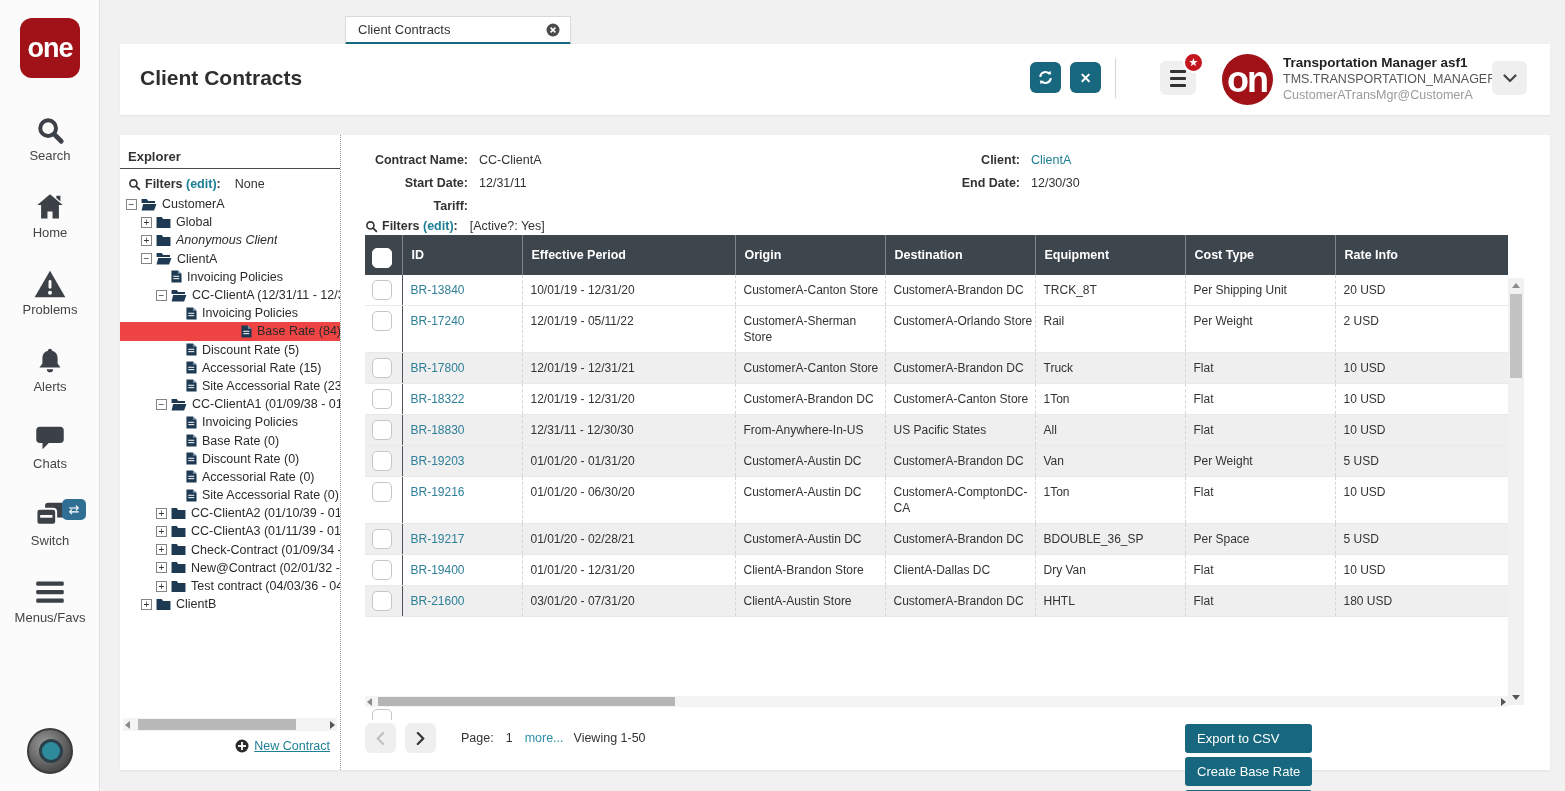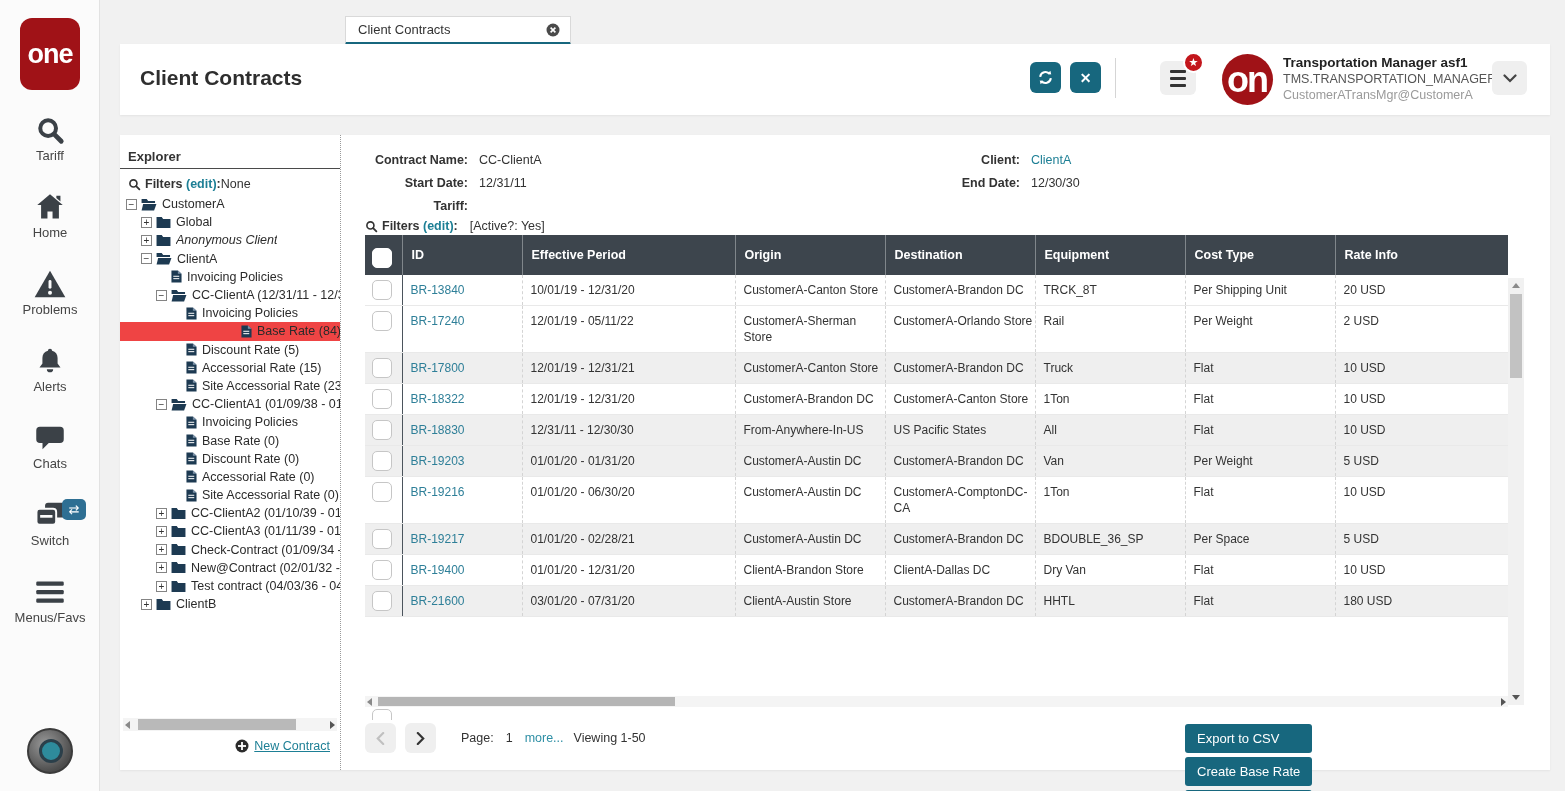--- a/index.html
+++ b/index.html
@@ -1,21 +1,21 @@
 <!DOCTYPE html>
 <html><head>
 <meta charset="utf-8">
 <style>
   * { margin:0; padding:0; box-sizing:border-box; }
   html,body { width:1565px; height:791px; overflow:hidden; }
   body { font-family:"Liberation Sans", sans-serif; background:#f1f1f1; color:#333; position:relative; }
 
   
   .sidebar { position:absolute; left:0; top:0; width:100px; height:791px; background:#fbfbfb; border-right:1px solid #e2e2e2; }
-  .brand { position:absolute; left:20px; top:18px; width:60px; height:72px; background:#a01217; border-radius:12px;
+  .brand { position:absolute; left:20px; top:18px; width:60px; height:60px; background:#a01217; border-radius:12px;
            color:#fff; font-weight:bold; font-size:27px; display:flex; align-items:center; justify-content:center; letter-spacing:-1px; }
   .side-items { position:absolute; top:100px; left:0; width:100px; }
   .side-item { height:77px; display:flex; flex-direction:column; align-items:center; justify-content:center; cursor:pointer; position:relative; }
   .side-item .ic { width:32px; height:30px; display:flex; align-items:center; justify-content:center; }
   .side-item .lb { font-size:13px; color:#454545; margin-top:3px; white-space:nowrap; }
   .switch-badge { position:absolute; top:14px; left:62px; width:24px; height:21px; background:#2e6f93; border-radius:5px;
                   color:#fff; font-size:13px; display:flex; align-items:center; justify-content:center; }
   .neo-logo { position:absolute; left:27px; top:728px; width:46px; height:46px; border-radius:50%;
               background:radial-gradient(circle at 38% 35%, #9a9a9a, #4c4c4c 72%); border:2px solid #3b3b3b; }
   .neo-logo .inner { position:absolute; left:10px; top:9px; width:24px; height:24px; border-radius:50%;
@@ -54,21 +54,21 @@
   
   .content-panel { position:absolute; left:120px; top:135px; width:1430px; height:635px; background:#fff; box-shadow:0 1px 2px rgba(0,0,0,.06); }
 
   
   .explorer { position:absolute; left:0; top:0; width:221px; height:635px; border-right:1px dotted #9a9a9a; overflow:hidden; }
   .explorer-title { position:absolute; left:8px; top:14px; font-size:13px; font-weight:bold; color:#333; }
   .explorer-rule { position:absolute; left:0; top:33px; width:221px; height:1px; background:#4a4a4a; }
   .exp-filters { position:absolute; left:8px; top:42px; font-size:12.5px; display:flex; align-items:center; white-space:nowrap; }
   .exp-filters b { font-weight:bold; }
   .lnk { color:#1d7f95; cursor:pointer; }
-  .exp-filters .val { color:#333; }
+  .exp-filters .val { margin-left:14px; color:#333; }
   .tree { position:absolute; left:0; top:60px; width:221px; }
   .tree-row { height:18.2px; display:flex; align-items:center; font-size:12.5px; white-space:nowrap; overflow:hidden; cursor:pointer; color:#2b2b2b; }
   .tree-row.selected { background:#ef4444;justify-content:flex-end; }
   .tree-row .expand { width:11px; height:11px; border:1px solid #848484; background:#fff; font-size:10px; line-height:9px;
                       text-align:center; color:#333; margin-right:4px; flex:none; cursor:pointer; }
   .tree-row .spacer { width:15px; flex:none; }
   .tree-row .ticon { margin-right:5px; flex:none; display:flex; }
   .tree-row .tlabel { overflow:hidden; }
   .tree-row .tlabel.italic { font-style:italic; }
   .exp-hscroll { position:absolute; left:3px; top:583px; width:214px; height:13px; background:#f4f4f4; }
@@ -140,21 +140,21 @@
 <div class="sidebar">
   <div class="brand">one</div>
   <div class="side-items" id="side-items">
       <div class="side-item">
         <span class="ic">
           <svg width="30" height="30" viewBox="0 0 24 24">
             <circle cx="10.5" cy="10.5" r="6.3" fill="none" stroke="#3b4147" stroke-width="3.2"></circle>
             <line x1="15.5" y1="15.5" x2="21" y2="21" stroke="#3b4147" stroke-width="3.8" stroke-linecap="round"></line>
           </svg>
         </span>
-        <span class="lb">Tariff</span>
+        <span class="lb">Search</span>
       </div>
       <div class="side-item">
         <span class="ic">
           <svg width="32" height="28" viewBox="0 0 24 22">
             <path d="M12 1l10 8.5h-3V20h-5v-5.5H10V20H5V9.5H2z" fill="#3b4147"></path>
             <path d="M17 2.2h3.2v4.5L17 4z" fill="#3b4147"></path>
           </svg>
         </span>
         <span class="lb">Home</span>
       </div>

